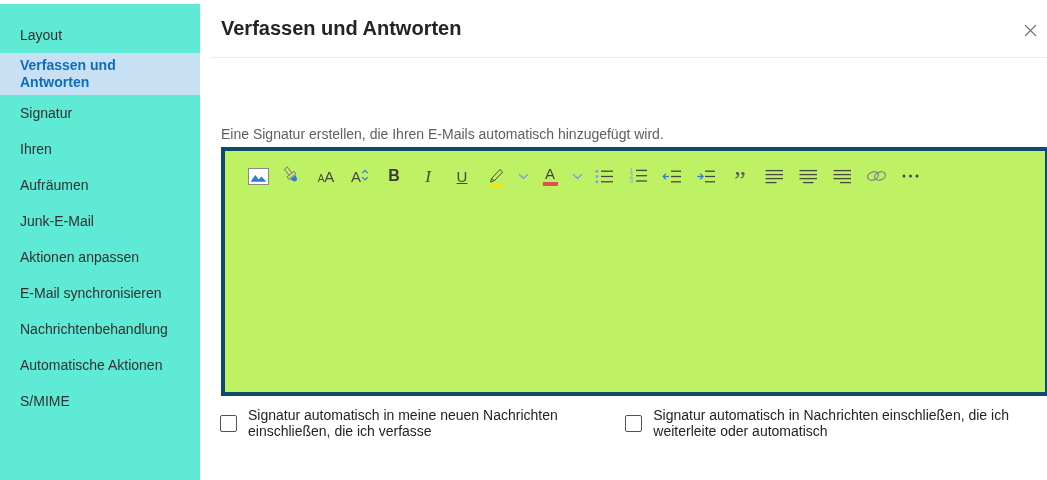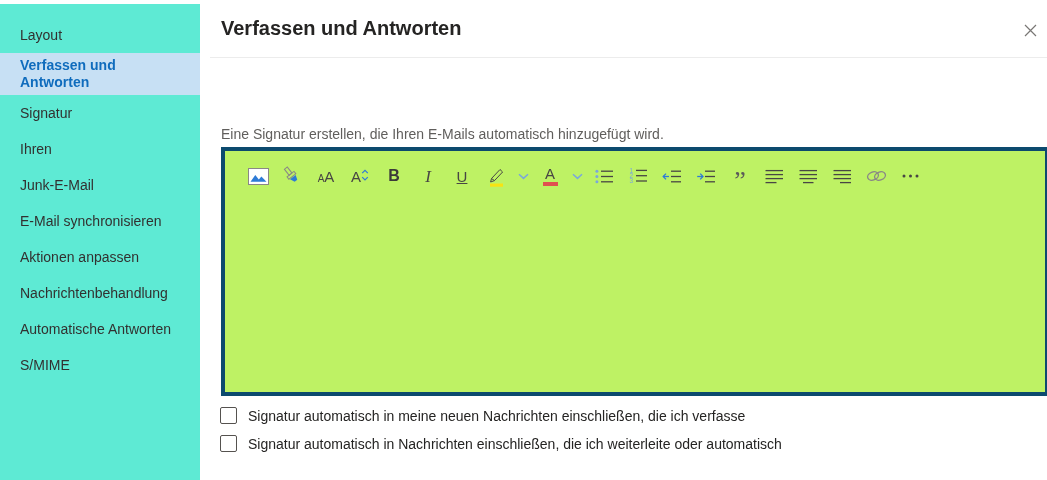--- a/index.html
+++ b/index.html
@@ -52,21 +52,21 @@
   .ic-bold { font-weight:bold; font-size:16px; color:#3b3a39; }
   .ic-italic { font-family:"Liberation Serif","DejaVu Serif",serif; font-style:italic; font-size:17px; }
   .ic-underline { text-decoration:underline; font-size:15px; }
   .ic-quote { font-family:"Liberation Serif","DejaVu Serif",serif; font-size:26px; color:#5b5a59; line-height:0; transform:translateY(5px); }
   .fc-stack { display:flex; flex-direction:column; align-items:center; }
   .fc-stack .bar { width:15px; height:3.5px; margin-top:1px; }
   .bar.red { background:#e05050; }
   .fs-wrap { display:flex; align-items:flex-start; }
   .editor-area { height:203px; padding:8px 12px; outline:none; font-size:14px; cursor:text; }
   
-  .checks { position:absolute; left:220px; top:407px; display:flex; flex-direction:column; gap:11px; }
+  .checks { position:absolute; left:220px; top:407px; display:flex; flex-direction:row; gap:11px; }
   .check-row { display:flex; align-items:center; gap:11px; font-size:14px; color:#252423; cursor:pointer; }
   .checkbox {
     width:17px; height:17px; border:1.5px solid #55524f; border-radius:2px; background:#fff; flex:none;
   }
 </style>
 </head>
 <body>
 
 <div class="app">
 
@@ -81,40 +81,43 @@
       </div>
 
       <div class="side-item">
         <span>Signatur</span>
       </div>
 
       <div class="side-item">
         <span>Ihren</span>
       </div>
 
+      <div class="side-item">
+        <span>Aufräumen</span>
+      </div>
 
       <div class="side-item">
         <span>Junk-E-Mail</span>
       </div>
 
       <div class="side-item">
+        <span>Aktionen anpassen</span>
+      </div>
+
+      <div class="side-item">
         <span>E-Mail synchronisieren</span>
       </div>
 
       <div class="side-item">
-        <span>Aktionen anpassen</span>
-      </div>
-
-      <div class="side-item">
         <span>Nachrichtenbehandlung</span>
       </div>
 
 
       <div class="side-item">
-        <span>Automatische Antworten</span>
+        <span>Automatische Aktionen</span>
       </div>
 
 
       <div class="side-item">
         <span>S/MIME</span>
       </div>
     </nav>
 
   <h1 class="page-title">Verfassen und Antworten</h1>
   <div class="close-btn">

